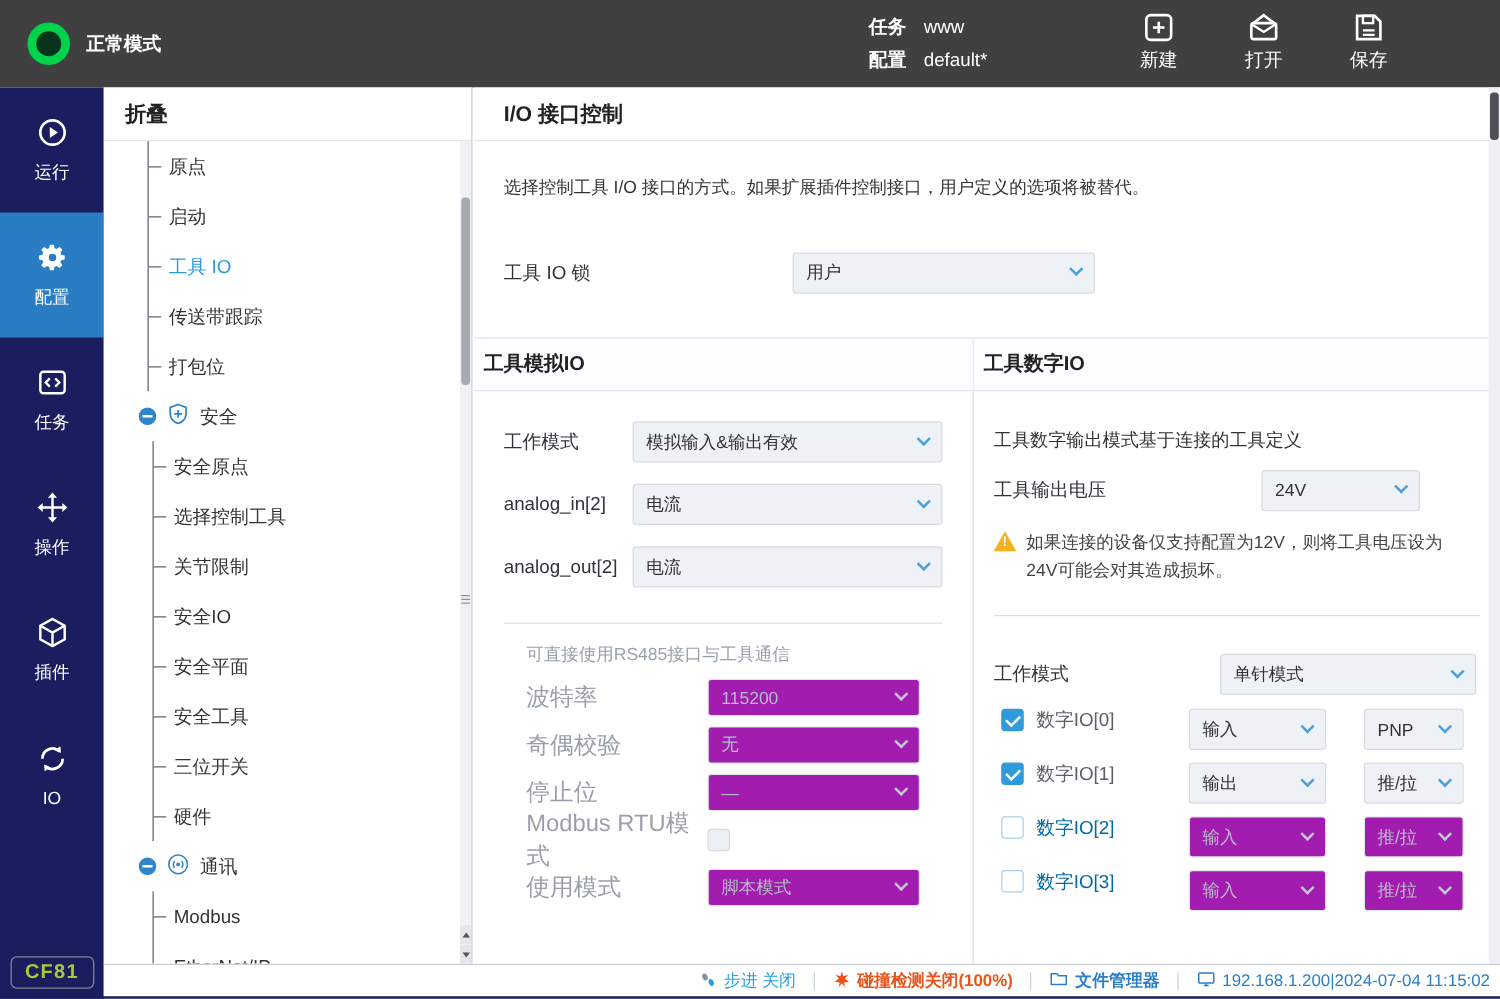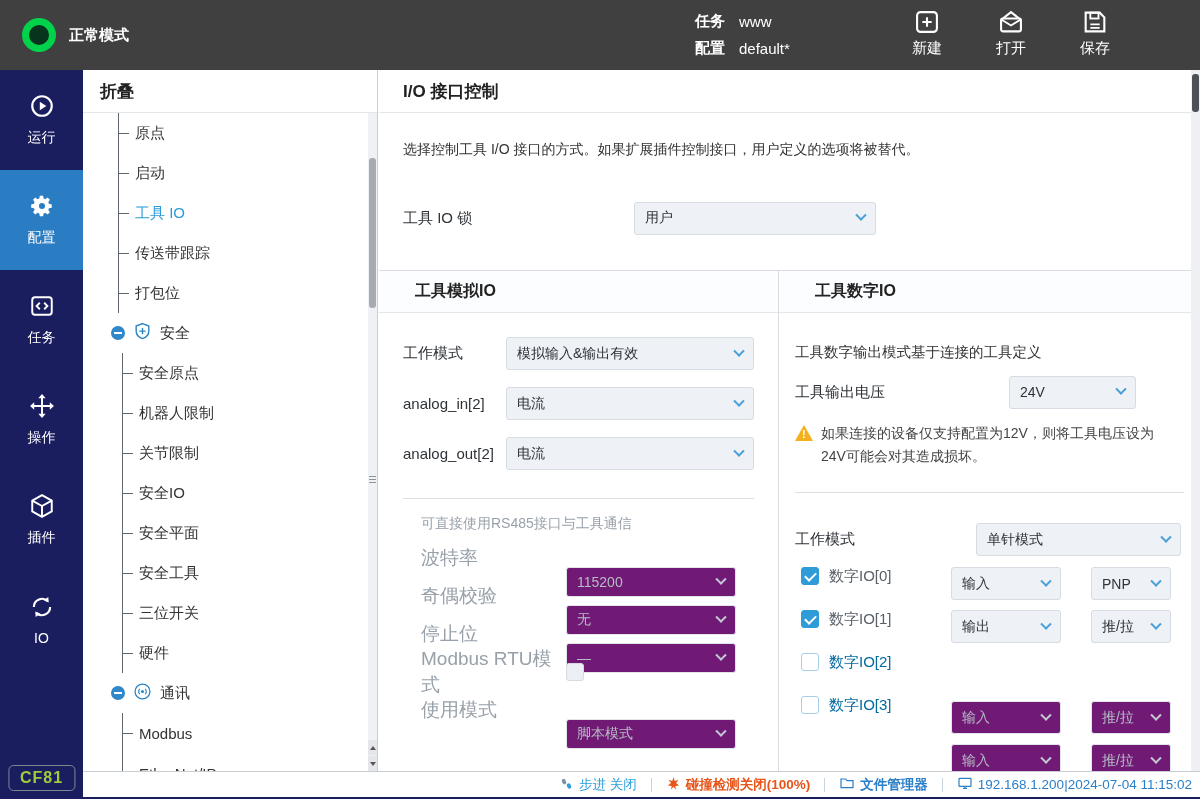--- a/index.html
+++ b/index.html
@@ -51,34 +51,34 @@
   .main-title { height:43px; display:flex; align-items:center; padding-left:24px; font-size:17px; font-weight:bold; color:#222; border-bottom:1px solid #e3e6ea; }
   .main-desc { margin:28px 24px 0 24px; font-size:14px; color:#333; }
   .lock-row { position:absolute; left:24px; top:130px; height:36px; display:flex; align-items:center; }
   .lock-row .f-label { width:231px; }
   .f-label { font-size:15px; color:#2f3338; flex:none; }
   .f-label.dim { color:#98a0a9; }
 
   .panels { position:absolute; left:0; top:200px; right:0; bottom:0; display:flex; border-top:1px solid #d9dde3; }
   .panel-left { width:400px; border-right:1px solid #d9dde3; position:relative; }
   .panel-right { flex:1; position:relative; }
-  .panel-hd { height:42px; display:flex; align-items:center; padding-left:36px; font-size:16px; font-weight:bold; color:#222; border-bottom:1px solid #e3e6ea; background:#fcfdfe; }
+  .panel-hd { height:42px; display:flex; align-items:center; padding-left:8px; font-size:16px; font-weight:bold; color:#222; border-bottom:1px solid #e3e6ea; background:#fcfdfe; }
 
   .pl-body { padding:24px 24px 0 24px; }
   .fr { display:flex; align-items:center; height:33px; margin-bottom:17px; }
   .fr .f-label { width:103px; }
   .hr { border:none; border-top:1px solid #dce0e5; margin:28px 0 0 0; }
   .rs-note { margin:16px 0 10px 18px; font-size:14px; color:#98a0a9; }
   .fr2 { display:flex; align-items:center; height:30px; margin:0 0 8px 18px; }
   .fr2 .f-label { width:145px; font-size:19px; }
 
   
   .dd { display:flex; align-items:center; justify-content:space-between; background:#eef1f5; border:1px solid #d7dce3; border-radius:3px; padding:6px 10px; height:33px; font-size:14px; color:#2f3338; cursor:pointer; }
   .dd.small { height:30px; }
-  .dd.disabled { background:#701a75; border-color:#e2e5ea; color:#b6bcc6; cursor:default;margin-top:48px; }
+  .dd.disabled { background:#a21caf; border-color:#e2e5ea; color:#b6bcc6; cursor:default; }
   .chev { width:8px; height:8px; border-right:2px solid #4aa0d8; border-bottom:2px solid #4aa0d8; transform:rotate(45deg) translate(-2px,-2px); flex:none; }
   .dd.disabled .chev { border-color:#c3c9d2; }
   .w242{width:242px} .w267{width:267px} .w170{width:170px} .w127{width:127px} .w205{width:205px} .w110{width:110px} .w80{width:80px}
 
   
   .cb { width:18px; height:18px; border:1px solid #a8cfe9; border-radius:3px; background:#fff; position:relative; flex:none; cursor:pointer; }
   .cb.checked { background:#2f9bd8; border-color:#2f9bd8; }
   .cb.checked::after { content:''; position:absolute; left:5px; top:2px; width:5px; height:9px; border-right:2px solid #fff; border-bottom:2px solid #fff; transform:rotate(45deg); }
   .cb.disabled { background:#eceff3; border-color:#d6dbe1; cursor:default; }
 
@@ -240,21 +240,21 @@
     <span>
       <svg width="19" height="19" viewBox="0 0 24 24">
           <path d="M12 2l8 3v6c0 5-3.5 8.6-8 10-4.5-1.4-8-5-8-10V5z" fill="none" stroke="#2b86c8" stroke-width="1.8"></path>
           <path d="M12 7.5v8M8 11.5h8" stroke="#2b86c8" stroke-width="1.8"></path>
         </svg>
     </span>
     <span>安全</span>
   </div>
   <div class="t-group2">
     <div class="t-item">安全原点</div>
-    <div class="t-item">机器人限制</div>
+    <div class="t-item">选择控制工具</div>
     <div class="t-item">关节限制</div>
     <div class="t-item">安全IO</div>
     <div class="t-item">安全平面</div>
     <div class="t-item">安全工具</div>
     <div class="t-item">三位开关</div>
     <div class="t-item">硬件</div>
   </div>
 
   <div class="t-parent">
     <span class="tgl"></span>

